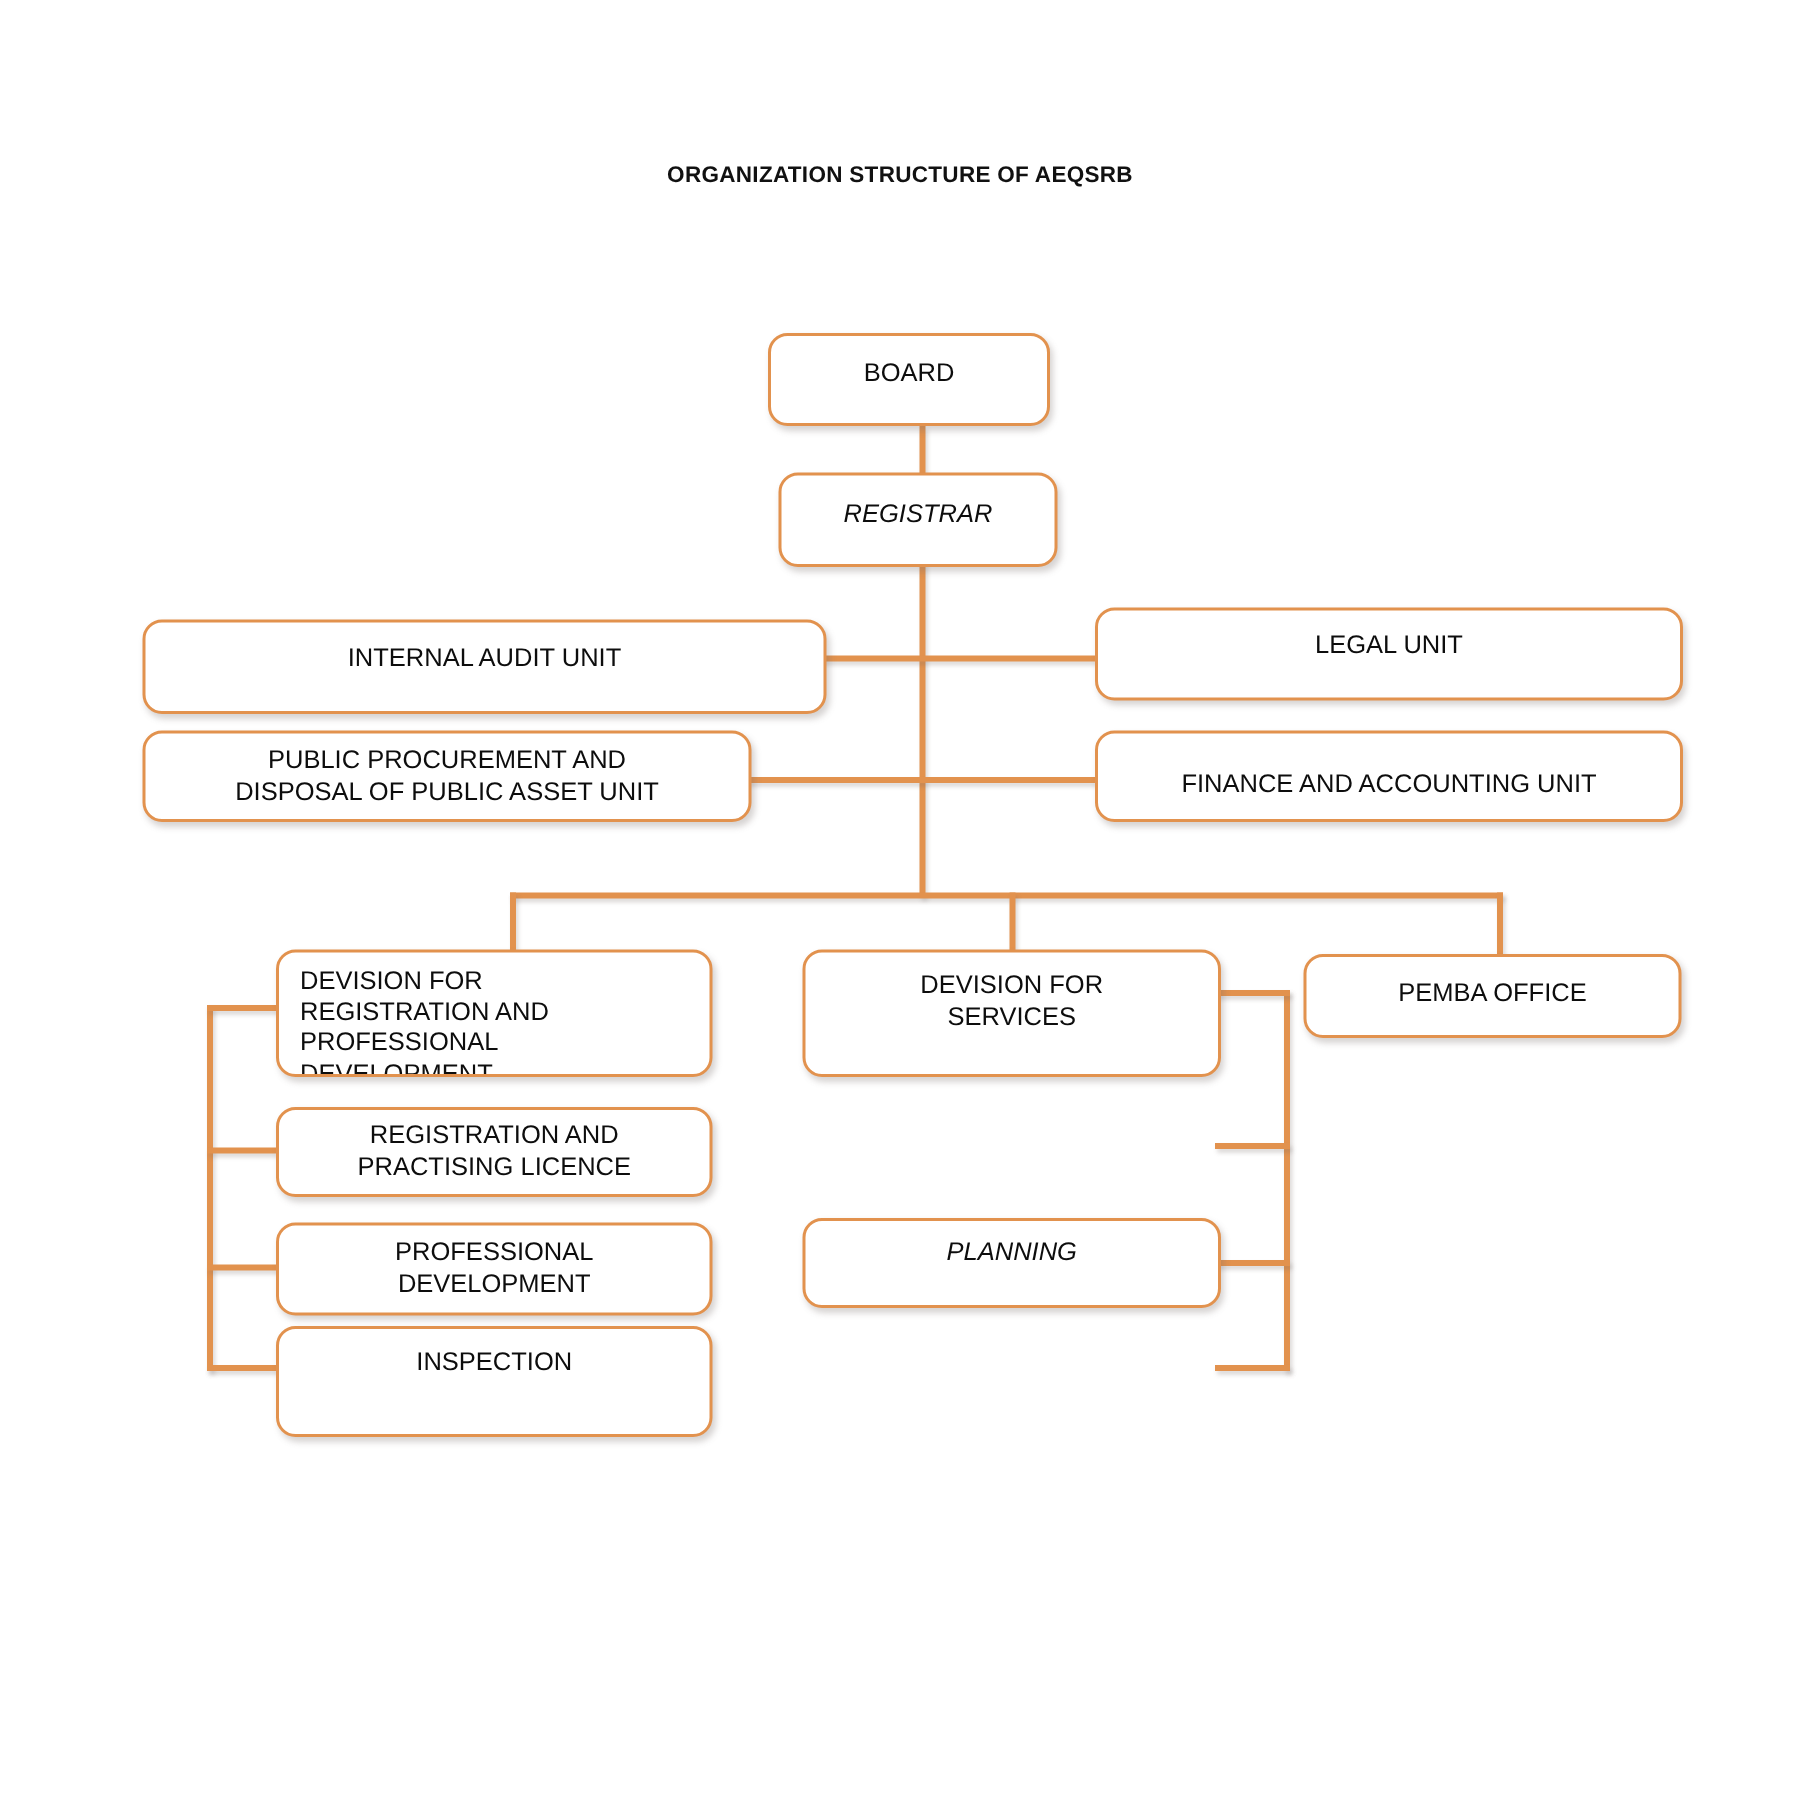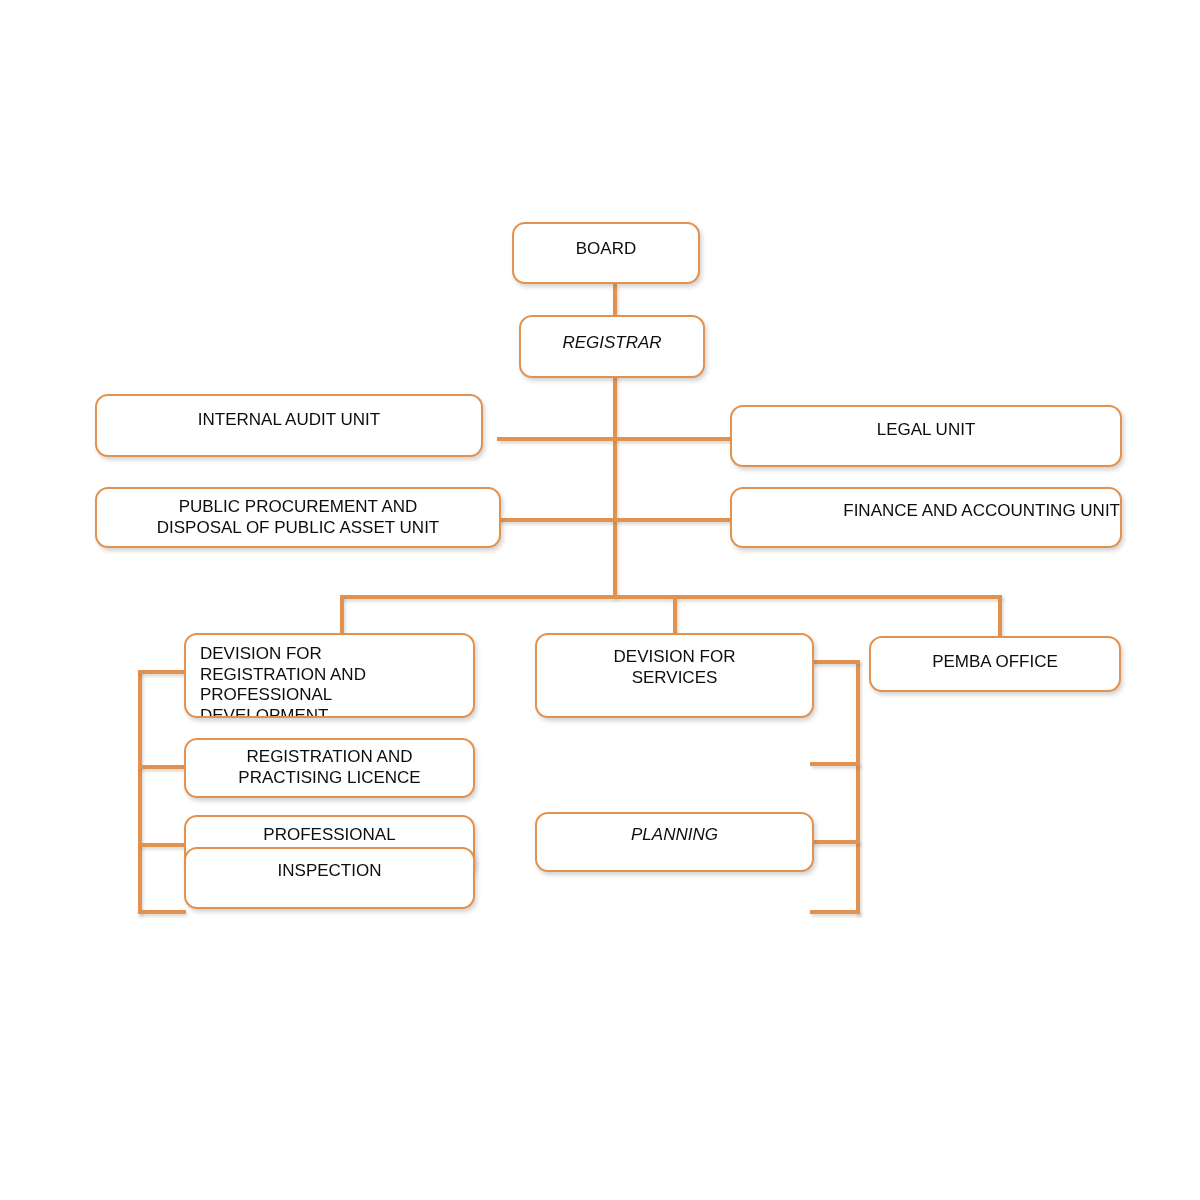--- a/index.html
+++ b/index.html
@@ -63,20 +63,21 @@
   .conn.v { width: 4px; }
   .conn.shadow {
     box-shadow: 1.5px 2.5px 3px rgba(120,110,105,0.26);
   }
 </style>
 </head>
 <body>
 
 <div id="page">
 
+  <div id="chart-title">ORGANIZATION STRUCTURE OF AEQSRB</div>
 
   <div class="conn v shadow" style="left:613px; top:284px; height:36px;"></div>
 
   <div class="conn v shadow" style="left:613px; top:374px; height:224px;"></div>
 
   <div class="conn h shadow" style="left:497px; top:437px; width:236px;"></div>
 
   <div class="conn h shadow" style="left:497px; top:518px; width:236px;"></div>
 
   <div class="conn h shadow" style="left:340px; top:595px; width:662px;"></div>
@@ -100,35 +101,35 @@
   <div class="conn h shadow" style="left:810px; top:910px; width:50px;"></div>
 
   <div class="node center" style="left:512px; top:222px; width:188px; height:62px;">
     <span class="label" style="top:15px;">BOARD</span>
   </div>
 
   <div class="node center" style="left:519px; top:315px; width:186px; height:63px;">
     <span class="label" style="top:16px;font-style:italic;">REGISTRAR</span>
   </div>
 
-  <div class="node center" style="left:95px; top:394px; width:388px; height:63px;">
+  <div class="node center" style="left:95px; top:413px; width:456px; height:63px;">
     <span class="label" style="top:14px;">INTERNAL AUDIT UNIT</span>
   </div>
 
   <div class="node center" style="left:730px; top:405px; width:392px; height:62px;">
     <span class="label" style="top:13px;">LEGAL UNIT</span>
   </div>
 
   <div class="node center" style="left:95px; top:487px; width:406px; height:61px;text-decoration:underline;">
     <span class="label" style="top:8px;">PUBLIC PROCUREMENT AND
 DISPOSAL OF PUBLIC ASSET UNIT</span>
   </div>
 
   <div class="node center" style="left:730px; top:487px; width:392px; height:61px;">
-    <span class="label" style="top:12px;text-align:right;">FINANCE AND ACCOUNTING UNIT</span>
+    <span class="label" style="top:24px;">FINANCE AND ACCOUNTING UNIT</span>
   </div>
 
   <div class="node leftal" style="left:184px; top:633px; width:291px; height:85px;">
     <span class="label" style="top:9px;">DEVISION FOR
 REGISTRATION AND
 PROFESSIONAL
 DEVELOPMENT</span>
   </div>
 
   <div class="node center" style="left:535px; top:633px; width:279px; height:85px;">
@@ -143,21 +144,21 @@
   <div class="node center" style="left:184px; top:738px; width:291px; height:60px;">
     <span class="label" style="top:7px;">REGISTRATION AND
 PRACTISING LICENCE</span>
   </div>
 
   <div class="node center" style="left:184px; top:815px; width:291px; height:62px;">
     <span class="label" style="top:8px;">PROFESSIONAL
 DEVELOPMENT</span>
   </div>
 
-  <div class="node center" style="left:184px; top:847px; width:291px; height:62px;padding-left:20px;">
+  <div class="node center" style="left:184px; top:884px; width:291px; height:74px;padding-left:20px;">
     <span class="label" style="top:12px;">INSPECTION</span>
   </div>
 
 
   <div class="node center" style="left:535px; top:812px; width:279px; height:60px;font-style:italic;">
     <span class="label" style="top:11px;">PLANNING</span>
   </div>
 
 
 </div>

